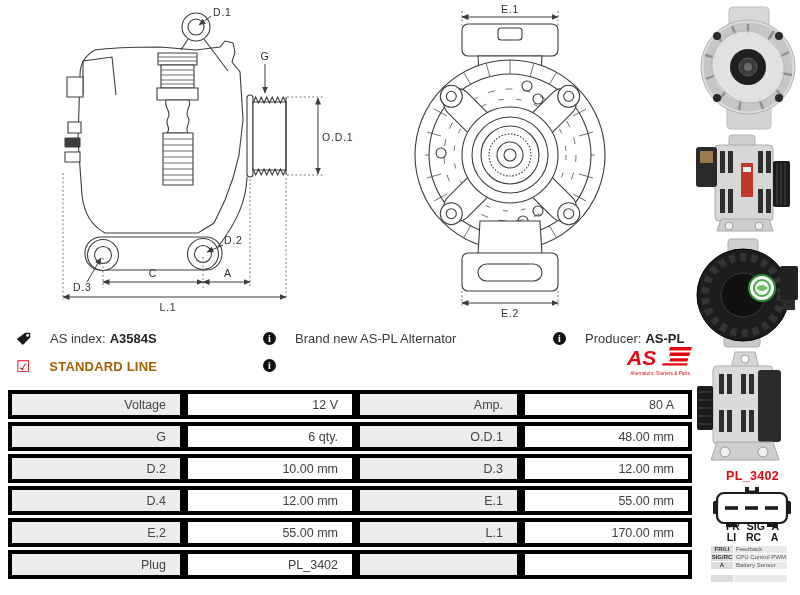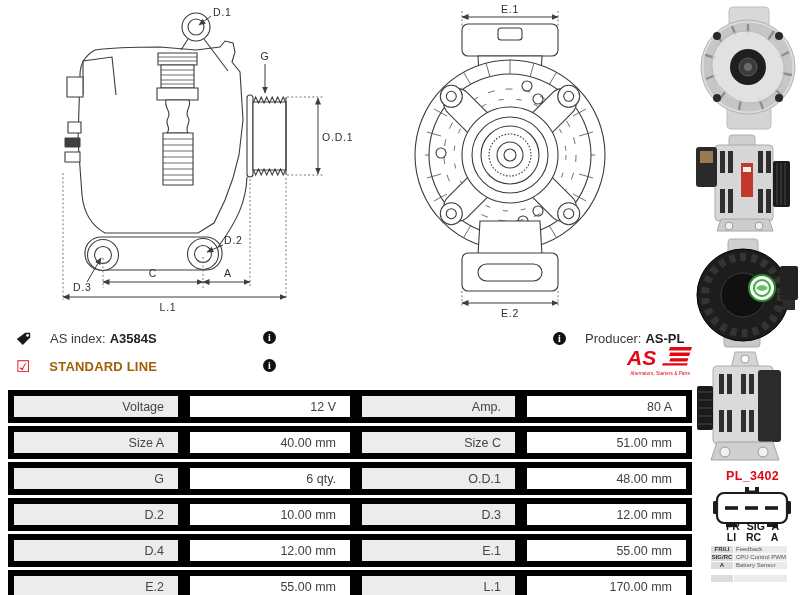--- a/index.html
+++ b/index.html
@@ -24,21 +24,21 @@
   .info-item .lbl{color:#3a3a3a;}
   .std-line{color:#a16207;font-weight:bold;letter-spacing:.2px;}
   .i-icon{display:inline-block;width:13px;height:13px;border-radius:50%;background:#111;color:#fff;
           font-family:"Liberation Serif",serif;font-weight:bold;font-size:10px;line-height:13px;
           text-align:center;flex:0 0 13px;}
   .chk-icon{color:#e30613;font-size:16px;line-height:14px;}
 
   
   table.spec{position:absolute;left:8px;top:387px;width:684px;border-collapse:separate;border-spacing:0 3px;
              table-layout:fixed;font-size:12.5px;color:#454545;}
-  table.spec td{height:21px;padding:0 14px 0 4px;border:6px solid #000000;text-align:right;
+  table.spec td{height:21px;padding:0 14px 0 4px;border:4px solid #000000;text-align:right;
                 overflow:hidden;white-space:nowrap;}
   td.lbl2{background:#ececec;}
   td.val2{background:#ffffff;padding-right:17px;color:#404040;border-color:#d4d4d4;}
 
   
   .plug-name{position:absolute;left:700px;top:469px;width:105px;text-align:center;color:#e30613;
              font-weight:bold;font-size:12.5px;letter-spacing:.3px;}
   .pin-labels{position:absolute;left:700px;top:521px;width:105px;text-align:center;
               font-weight:bold;font-size:10.5px;color:#171717;line-height:11px;}
   .pin-labels .r1{word-spacing:4px;}
@@ -339,20 +339,21 @@
     <span><span class="lbl">AS index:</span><span class="val">A3584S</span></span>
   </div>
 
   <div class="info-item" style="left:16px;top:359px">
     <span class="chk-icon">☑</span>
     <span class="std-line">STANDARD LINE</span>
   </div>
 
   <div class="info-item" style="left:263px;top:331px">
     <span class="i-icon">i</span>
+    <span class="lbl">Brand new AS-PL Alternator</span>
   </div>
 
   <div class="info-item" style="left:263px;top:359px">
     <span class="i-icon">i</span>
   </div>
 
   <div class="info-item" style="left:553px;top:331px">
     <span class="i-icon">i</span>
     <span><span class="lbl">Producer:</span><span class="val">AS-PL</span></span>
   </div>
@@ -374,26 +375,20 @@
         <col style="width:172px">
         <col style="width:165px">
         <col style="width:171px">
       </colgroup>
     <tbody>
       <tr>
         <td class="lbl2">Voltage</td>
         <td class="val2">12 V</td>
         <td class="lbl2">Amp.</td>
         <td class="val2">80 A</td>
-      </tr>
-      <tr>
-        <td class="lbl2">Size A</td>
-        <td class="val2">40.00 mm</td>
-        <td class="lbl2">Size C</td>
-        <td class="val2">51.00 mm</td>
       </tr>
       <tr>
         <td class="lbl2">G</td>
         <td class="val2">6 qty.</td>
         <td class="lbl2">O.D.1</td>
         <td class="val2">48.00 mm</td>
       </tr>
       <tr>
         <td class="lbl2">D.2</td>
         <td class="val2">10.00 mm</td>

